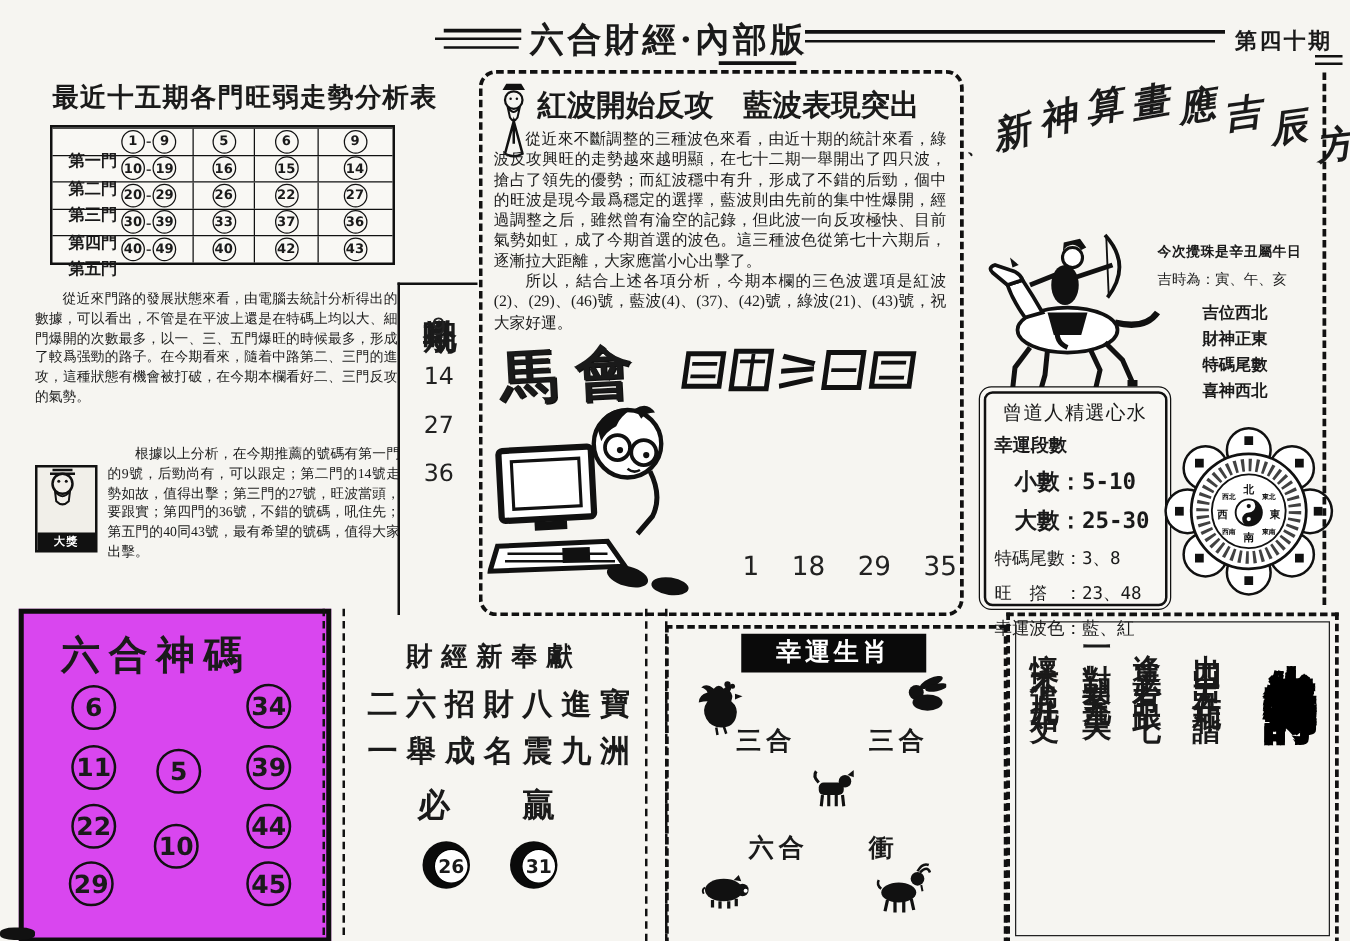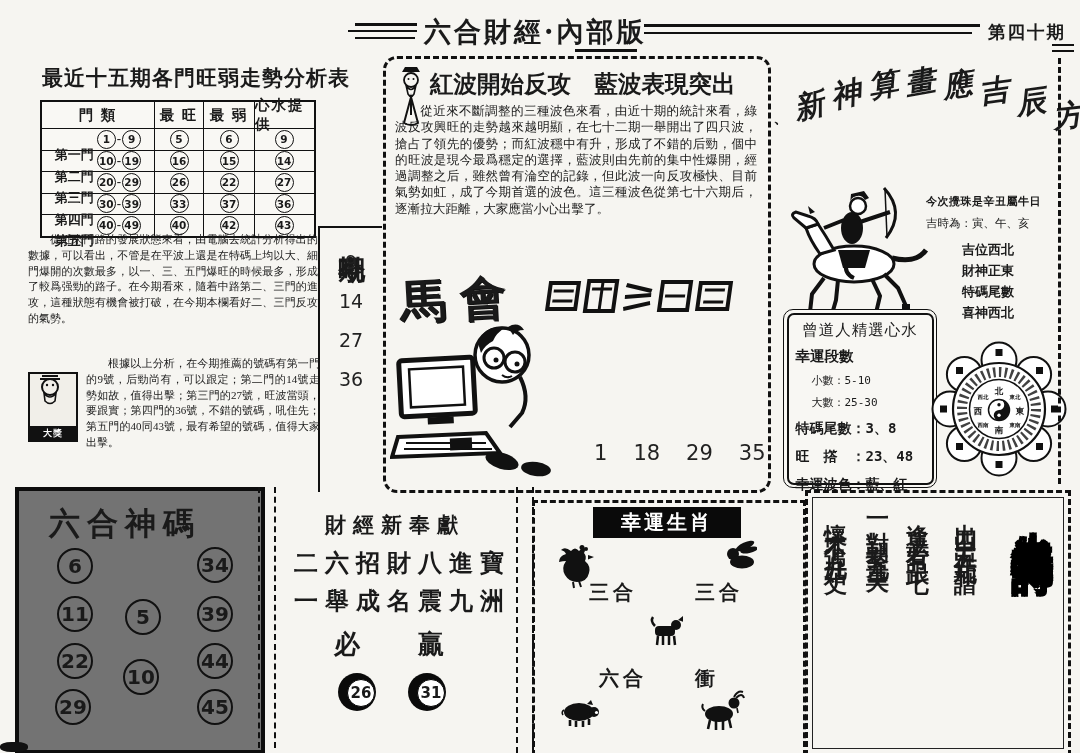--- a/index.html
+++ b/index.html
@@ -64,26 +64,26 @@
   .almanac{position:absolute;left:926px;top:194px;width:150px;}
   .alm1{font-size:11px;font-weight:bold;letter-spacing:0.5px;}
   .alm2{font-size:11.5px;font-weight:normal;margin-top:7px;}
   .alm-c{font-size:13px;font-weight:bold;line-height:21px;text-align:center;
          padding-right:26px;margin-top:8px;}
   .mbox-outer{position:absolute;left:783px;top:309px;width:147px;height:172px;
               border:1.5px solid #111;border-radius:10px;padding:2.5px;background:#f8f7f3;}
   .mbox{border:2.2px solid #111;border-radius:7px;height:100%;box-sizing:border-box;padding:5px 7px;}
   .mbox-title{font-size:15.5px;font-weight:400;text-align:center;letter-spacing:1px;}
   .mbox-seg{font-size:14.5px;font-weight:900;margin-top:6px;}
-  .mbox-row{font-size:11px;font-weight:normal;margin:7px 0 0 16px;}
-  .mbox-row2{font-size:14px;font-weight:700;margin-top:10px;}
+  .mbox-row{font-size:18px;font-weight:bold;margin:7px 0 0 16px;}
+  .mbox-row2{font-size:14px;font-weight:400;margin-top:10px;}
   .mono{font-family:"DejaVu Sans Mono",monospace;}
   .rdash{position:absolute;left:1058px;top:58px;height:426px;border-left:3px dashed #111;}
   
-  .pA{position:absolute;left:15px;top:487px;width:242px;height:259px;border:4px solid #0d0d0d;background:#737373;}
+  .pA{position:absolute;left:15px;top:487px;width:242px;height:259px;border:4px solid #0d0d0d;background:#d946ef;}
   .pA-title{position:absolute;left:30px;top:12px;font-size:31px;font-weight:bold;letter-spacing:7px;}
   .mnum{position:absolute;width:32px;height:32px;border:2.5px solid #111;border-radius:50%;
         display:flex;align-items:center;justify-content:center;font-size:20px;font-weight:bold;
         font-family:"DejaVu Sans",sans-serif;}
   .m0{left:38px;top:57px;} .m1{left:178px;top:56px;}
   .m2{left:38px;top:105px;} .m3{left:106px;top:108px;} .m4{left:178px;top:105px;}
   .m5{left:38px;top:152px;} .m6{left:104px;top:168px;} .m7{left:178px;top:152px;}
   .m8{left:36px;top:198px;} .m9{left:178px;top:198px;}
   .strip{position:absolute;width:14px;border-left:2.5px dashed #111;border-right:2.5px dashed #111;}
   .pB{position:absolute;left:276px;top:487px;width:238px;height:266px;}
@@ -120,26 +120,20 @@
   <div class="abs masthead" style="left:424px;top:14px">六合財經·內部版</div>
   <div class="hline" style="left:644px;top:24px;width:336px;height:3px"></div>
   <div class="hline" style="left:644px;top:32px;width:328px;height:2px"></div>
   <div class="abs issue" style="left:988px;top:20px">第四十期</div>
   <div class="hline" style="left:1052px;top:44px;width:22px;height:2px"></div>
   <div class="hline" style="left:1052px;top:50px;width:22px;height:2px"></div>
   <div class="hline" style="left:575px;top:49px;width:62px;height:3px"></div>
 
   <div class="abs ttitle" style="left:42px;top:64px">最近十五期各門旺弱走勢分析表</div>
   <div class="ttable">
-    <div class="trow thead first">
-      <div class="tcell c1">門 類</div>
-      <div class="tcell c2">最 旺</div>
-      <div class="tcell c3">最 弱</div>
-      <div class="tcell c4">心水提供</div>
-    </div>
     <div class="trow">
       <div class="tcell c1">
           <span class="gate-txt">第一門</span>
           <span class="cnum">1</span>
           <span class="dash">-</span>
           <span class="cnum">9</span>
         </div>
       <div class="tcell c2">
           <span class="cnum">5</span>
         </div>
@@ -248,20 +242,21 @@
       <path d="M6,7 h18 l-3,-5 h-12 z" fill="#111"></path>
       <circle cx="15" cy="15" r="7" fill="none" stroke="#111" stroke-width="1.8"></circle>
       <circle cx="12.5" cy="14" r="1" fill="#111"></circle>
         <circle cx="17.5" cy="14" r="1" fill="#111"></circle>
       <path d="M10,20 q5,9 10,0 l-2,9 q-3,5 -6,0 z" fill="none" stroke="#111" stroke-width="1.6"></path>
       <path d="M15,30 v20 M8,58 L15,32 L22,58 q-7,4 -14,0" fill="none" stroke="#111" stroke-width="2"></path>
     </svg>
     <div class="ctitle">紅波開始反攻　藍波表現突出</div>
     <div class="cbody">
       <p>從近來不斷調整的三種波色來看，由近十期的統計來看，綠波反攻興旺的走勢越來越明顯，在七十二期一舉開出了四只波，搶占了領先的優勢；而紅波穩中有升，形成了不錯的后勁，個中的旺波是現今最爲穩定的選擇，藍波則由先前的集中性爆開，經過調整之后，雖然曾有淪空的記錄，但此波一向反攻極快、目前氣勢如虹，成了今期首選的波色。這三種波色從第七十六期后，逐漸拉大距離，大家應當小心出擊了。</p>
+      <p>所以，結合上述各項分析，今期本欄的三色波選項是紅波(2)、(29)、(46)號，藍波(4)、(37)、(42)號，綠波(21)、(43)號，祝大家好運。</p>
     </div>
     <div class="mahui">馬會</div>
     <svg class="abs" style="left:158px;top:216px" width="196" height="44" viewBox="0 0 196 44">
       <g transform="skewX(-8)" stroke="#111" fill="none">
         <rect x="8" y="8" width="28" height="26" stroke-width="4"></rect>
         <line x1="12" y1="16" x2="32" y2="16" stroke-width="3"></line>
         <line x1="12" y1="26" x2="32" y2="26" stroke-width="3"></line>
         <rect x="46" y="6" width="28" height="30" stroke-width="4"></rect>
         <line x1="50" y1="14" x2="70" y2="14" stroke-width="3"></line>
         <line x1="60" y1="8" x2="60" y2="34" stroke-width="3"></line>

